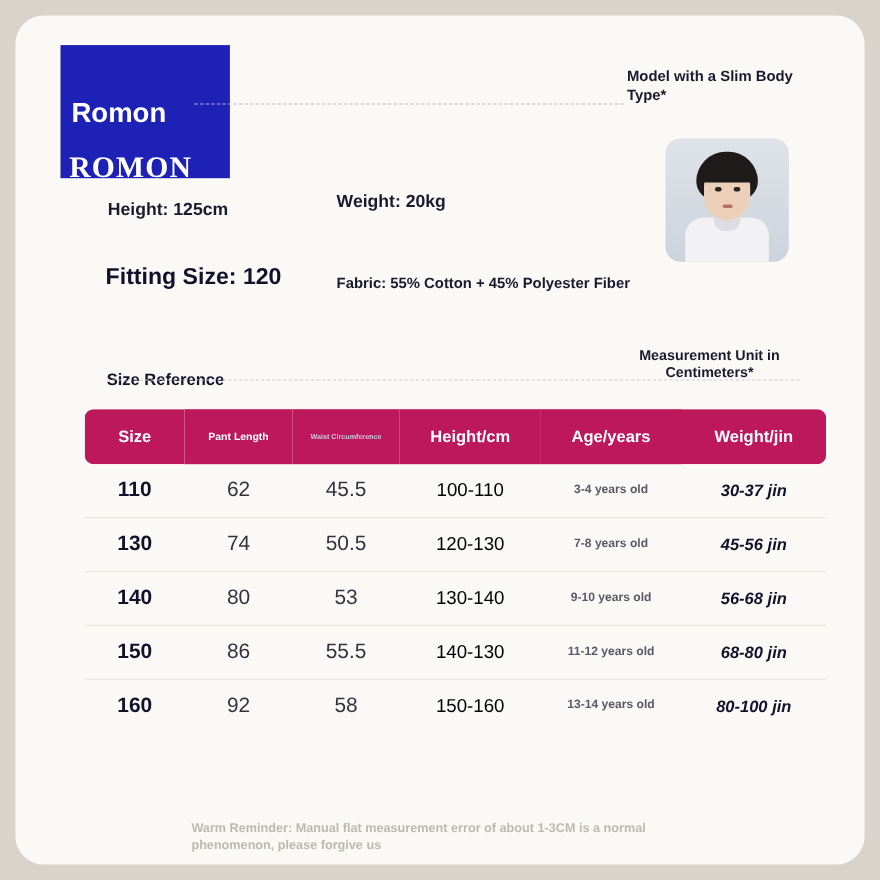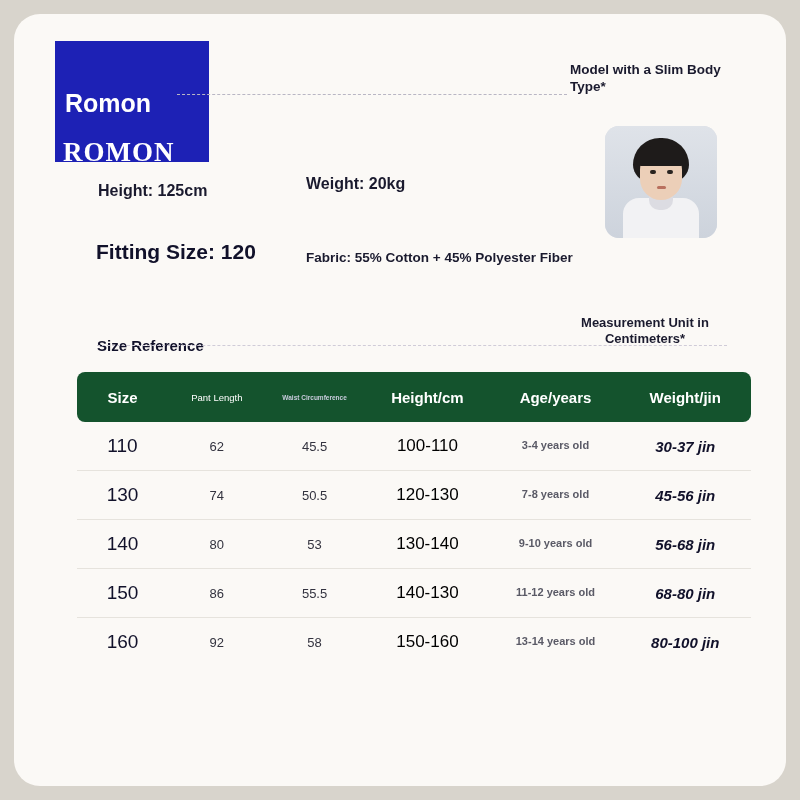--- a/index.html
+++ b/index.html
@@ -159,34 +159,34 @@
     left: 63px;
     top: 358px;
     width: 674px;
   }
   table {
     width: 100%;
     border-collapse: collapse;
     table-layout: fixed;
   }
   thead tr {
-    background: #14532d;
+    background: #be185d;
   }
   thead th {
     color: #ffffff;
     font-size: 15px;
     font-weight: bold;
     padding: 12px 0;
     text-align: center;
     height: 26px;
     vertical-align: middle;
   }
   thead th.small {
     font-size: 9.5px;
-    font-weight: normal;
+    font-weight: bold;
     margin-top: 16px;
   }
   thead th.tiny {
     font-size: 6.5px;
     font-weight: bold;
     color: #c9ccdd;
   }
   thead tr th:first-child {
     border-top-left-radius: 8px;
     border-bottom-left-radius: 8px;
@@ -199,25 +199,25 @@
     text-align: center;
     height: 46px;
     border-bottom: 1px solid #e6e3dd;
     color: #2b2b3a;
   }
   tbody tr:last-child td {
     border-bottom: none;
   }
   td.c-size {
     font-size: 19px;
-    font-weight: normal;
+    font-weight: bold;
     color: #11112a;
   }
   td.c-len, td.c-waist {
-    font-size: 13px;
+    font-size: 19px;
     color: #33333f;
   }
   td.c-height {
     font-size: 17px;
     color: #000000;
   }
   td.c-age {
     font-size: 11px;
     font-weight: bold;
     color: #5a5a66;
@@ -346,15 +346,16 @@
             <td class="c-len">92</td>
             <td class="c-waist">58</td>
             <td class="c-height">150-160</td>
             <td class="c-age">13-14 years old</td>
             <td class="c-weight">80-100 jin</td>
           </tr>
         </tbody>
       </table>
     </div>
 
+    <div class="reminder">Warm Reminder: Manual flat measurement error of about 1-3CM is a normal phenomenon, please forgive us</div>
 
   </div>
 </div>
 
 </body></html>

